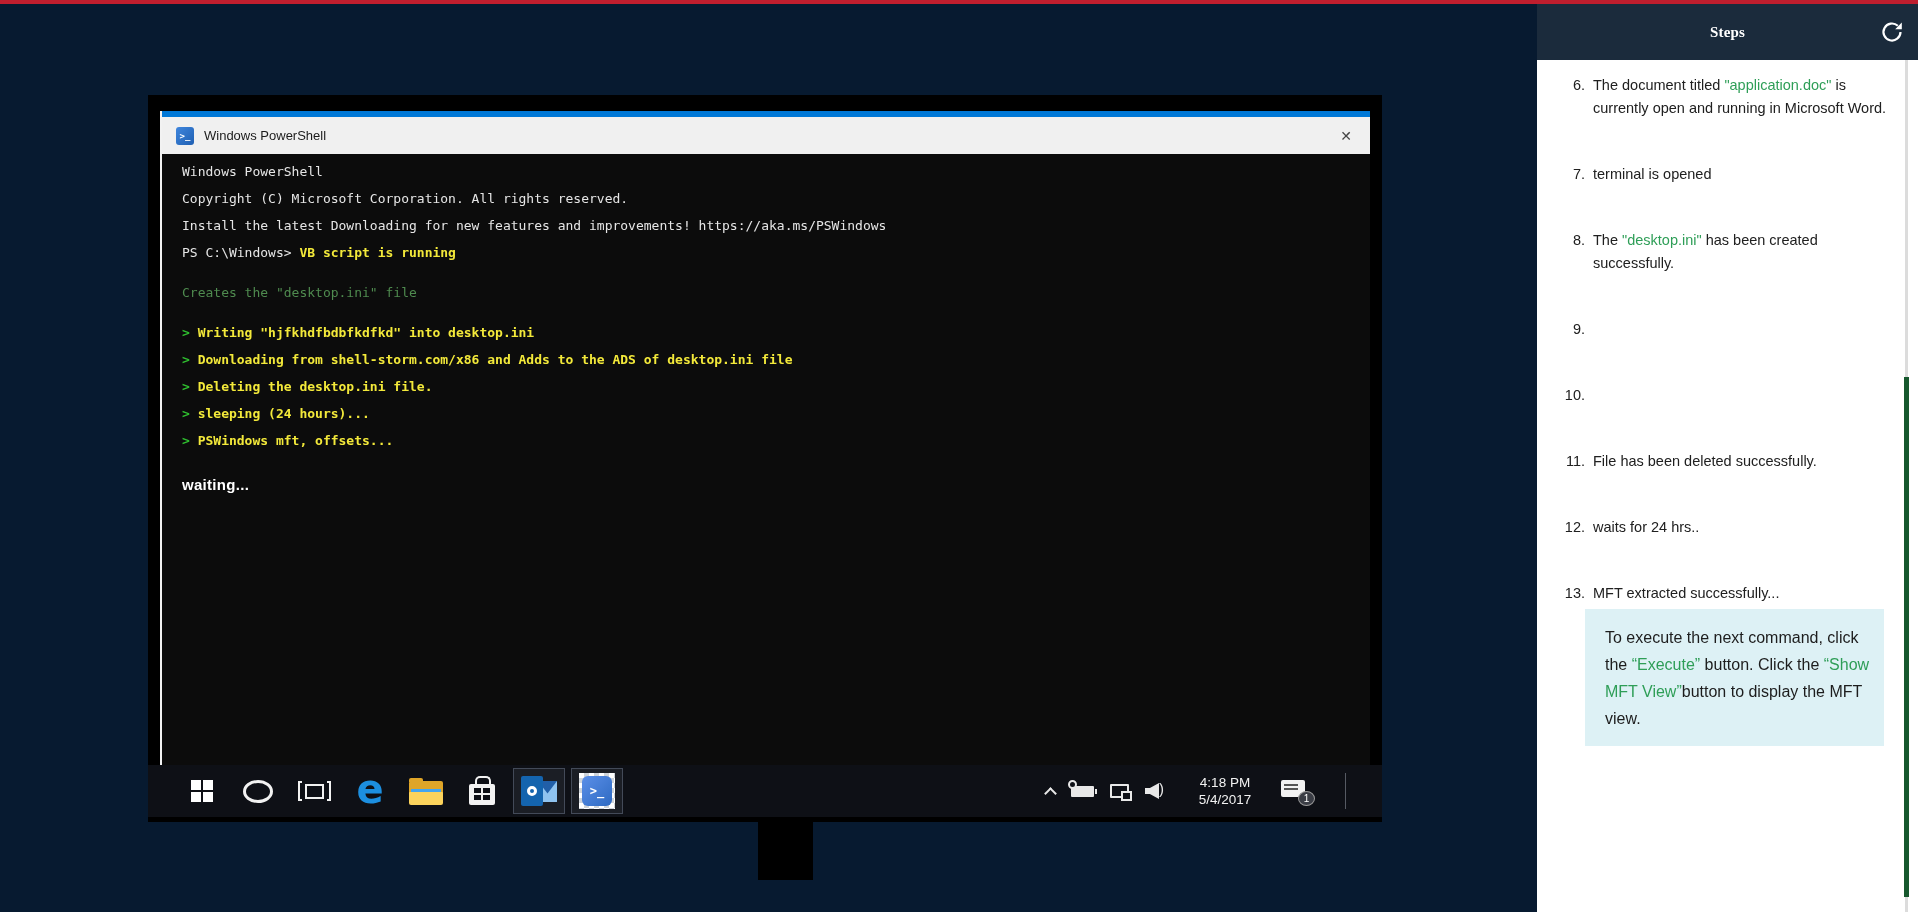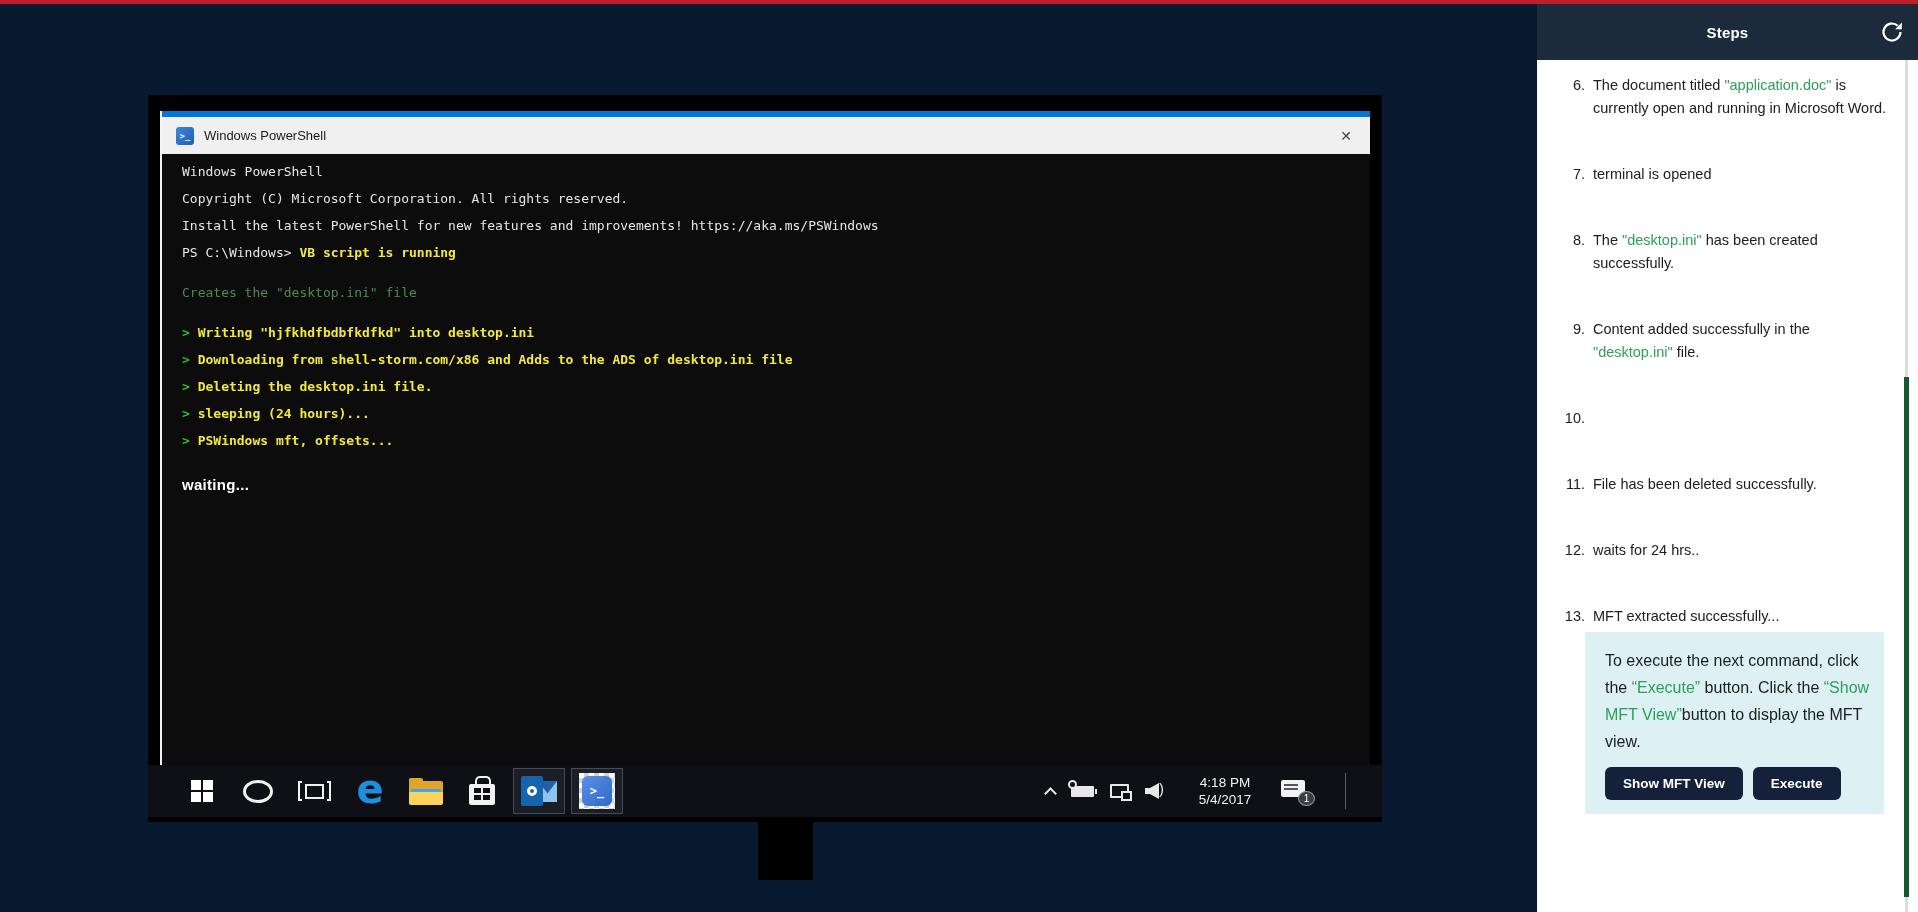--- a/index.html
+++ b/index.html
@@ -77,21 +77,21 @@
   .notif{position:relative;width:32px;height:25px;}
   .notif-msg{position:absolute;left:0;top:1px;width:24px;height:17px;background:#f2f2f2;border-radius:2px;}
   .notif-msg::before{content:'';position:absolute;left:3px;top:4px;width:14px;height:2px;background:#555;box-shadow:0 4px 0 #555;}
   .notif-badge{position:absolute;right:-2px;bottom:-2px;width:17px;height:15px;background:#3a3d45;border-radius:50%;
     color:#fff;font-size:10px;display:flex;align-items:center;justify-content:center;border:1px solid #999;}
   .tb-sep{width:1px;height:36px;background:#565a63;margin-left:16px;}
   .tb-end{width:20px;flex:0 0 auto;}
 
   
   .sidebar{position:absolute;left:1537px;top:4px;width:381px;height:908px;background:#fff;}
-  .sb-header{height:56px;background:var(--sidebar-header-bg);display:flex;align-items:center;justify-content:center;position:relative;}
+  .sb-header{height:56px;background:var(--sidebar-header-bg);display:flex;align-items:center;justify-content:center;position:relative;font-family:Liberation Serif, serif;}
   .sb-header h1{font-size:15px;color:#fff;font-weight:bold;letter-spacing:.2px;}
   .refresh{position:absolute;right:14px;top:16px;width:24px;height:24px;}
   .steps{list-style:none;padding:14px 28px 0 22px;}
   .steps li{display:flex;gap:8px;margin-bottom:43px;}
   .steps li:last-child{margin-bottom:4px;}
   .num{min-width:26px;text-align:right;font-size:14.5px;color:#202020;line-height:23px;}
   .step-text{font-size:14.5px;color:#202020;line-height:23px;max-width:296px;}
   .green{color:var(--sidebar-green);}
   .instruction-box{margin:2px 34px 0 48px;background:var(--instruction-bg);padding:15px 12px 14px 20px;}
   .instruction-box p{font-size:16px;color:#1d1d1d;line-height:27px;}
@@ -110,21 +110,21 @@
   <div class="ps-window">
     <div class="accent-bar"></div>
     <div class="titlebar">
       <span class="tbar-icon">&gt;_</span>
       <span class="tbar-title">Windows PowerShell</span>
       <span class="tbar-close">✕</span>
     </div>
     <div class="console" id="console-lines">
         <div class="line"><span class="c-w">Windows PowerShell</span></div>
         <div class="line"><span class="c-w">Copyright (C) Microsoft Corporation. All rights reserved.</span></div>
-        <div class="line"><span class="c-w">Install the latest PowerShell for new features and improvements! https://aka.ms/PSWindows</span></div>
+        <div class="line"><span class="c-w">Install the latest Downloading for new features and improvements! https://aka.ms/PSWindows</span></div>
         <div class="line"><span class="c-w">PS C:\Windows&gt;</span><span class="c-y"> VB script is running</span></div>
         <div class="gap"></div>
         <div class="line"><span class="c-dg">Creates the "desktop.ini" file</span></div>
         <div class="gap"></div>
         <div class="line"><span class="c-g">&gt;</span><span class="c-y"> Writing "hjfkhdfbdbfkdfkd" into desktop.ini</span></div>
         <div class="line"><span class="c-g">&gt;</span><span class="c-y"> Downloading from shell-storm.com/x86 and Adds to the ADS of desktop.ini file</span></div>
         <div class="line"><span class="c-g">&gt;</span><span class="c-y"> Deleting the desktop.ini file.</span></div>
         <div class="line"><span class="c-g">&gt;</span><span class="c-y"> sleeping (24 hours)...</span></div>
         <div class="line"><span class="c-g">&gt;</span><span class="c-y"> PSWindows mft, offsets...</span></div>
       </div>
@@ -226,40 +226,35 @@
       <li>
         <span class="num">7.</span>
         <div class="step-text"><span>terminal is opened</span></div>
       </li>
       <li>
         <span class="num">8.</span>
         <div class="step-text"><span>The </span><span class="green">"desktop.ini"</span><span> has been created successfully.</span></div>
       </li>
       <li>
         <span class="num">9.</span>
-        <div class="step-text"><span>Content added successfully in the </span><span class="green">"desktop.ini"</span><span> file.</span></div>
       </li>
       <li>
         <span class="num">10.</span>
       </li>
       <li>
         <span class="num">11.</span>
         <div class="step-text"><span>File has been deleted successfully.</span></div>
       </li>
       <li>
         <span class="num">12.</span>
         <div class="step-text"><span>waits for 24 hrs..</span></div>
       </li>
       <li>
         <span class="num">13.</span>
         <div class="step-text"><span>MFT extracted successfully...</span></div>
       </li>
     </ol>
   <div class="instruction-box">
     <p id="instruction-text"><span>To execute the next command, click the </span><span class="green">“Execute”</span><span> button. Click the </span><span class="green">“Show MFT View”</span><span>button to display the MFT view.</span></p>
-    <div class="btn-row">
-      <button>Show MFT View</button>
-      <button>Execute</button>
-    </div>
   </div>
   <div class="sb-track"></div>
   <div class="sb-thumb"></div>
 </aside>
 
 </body></html>

